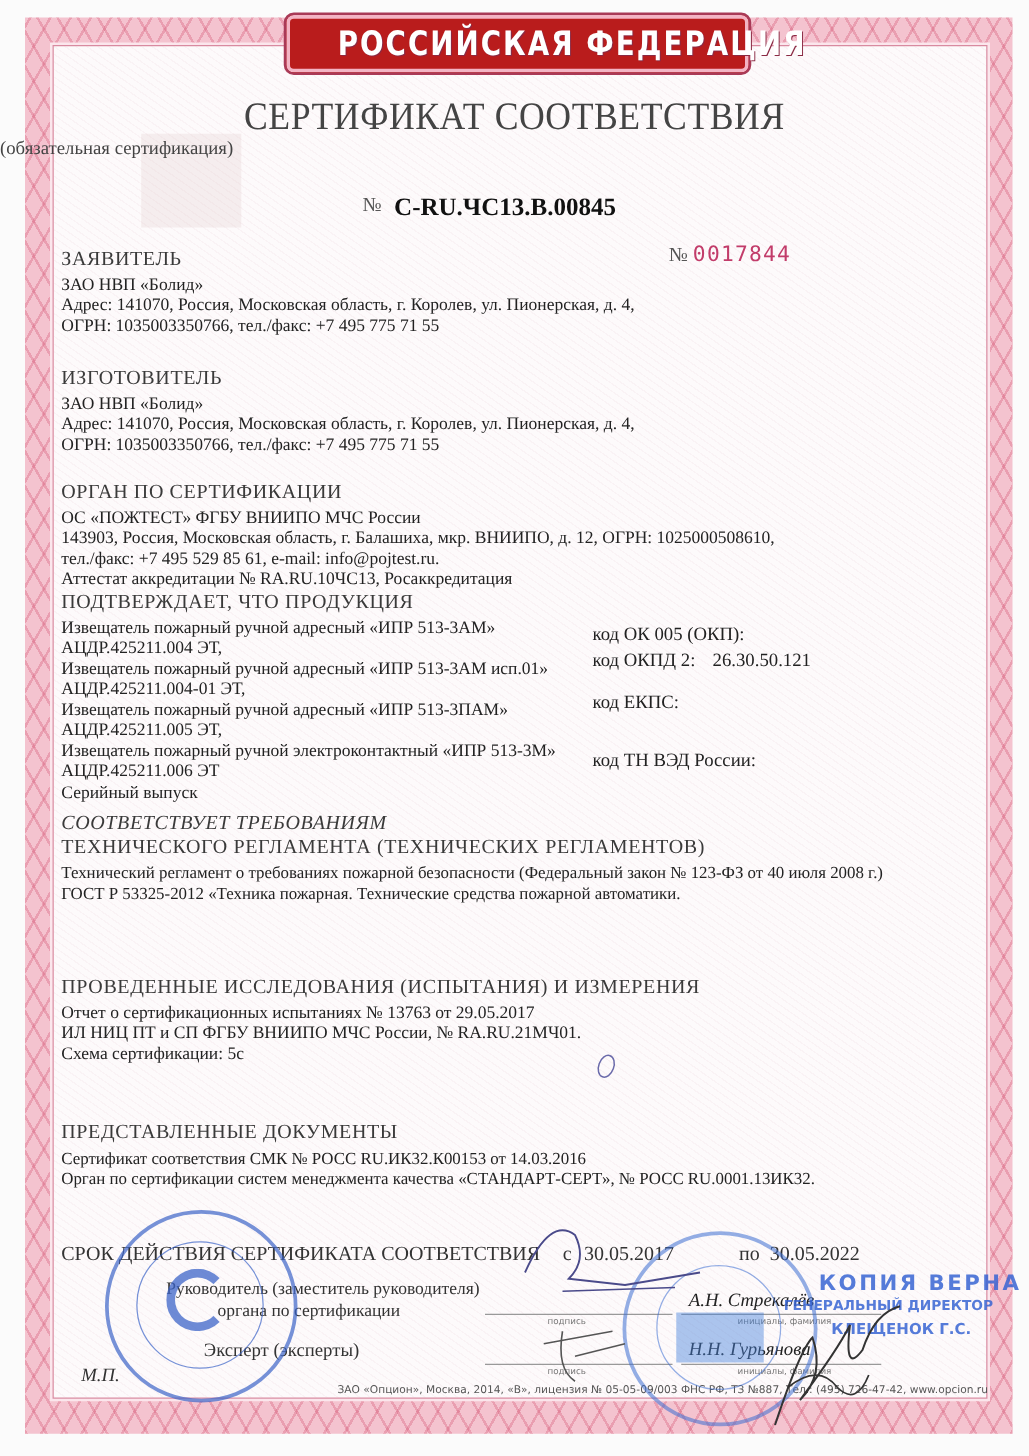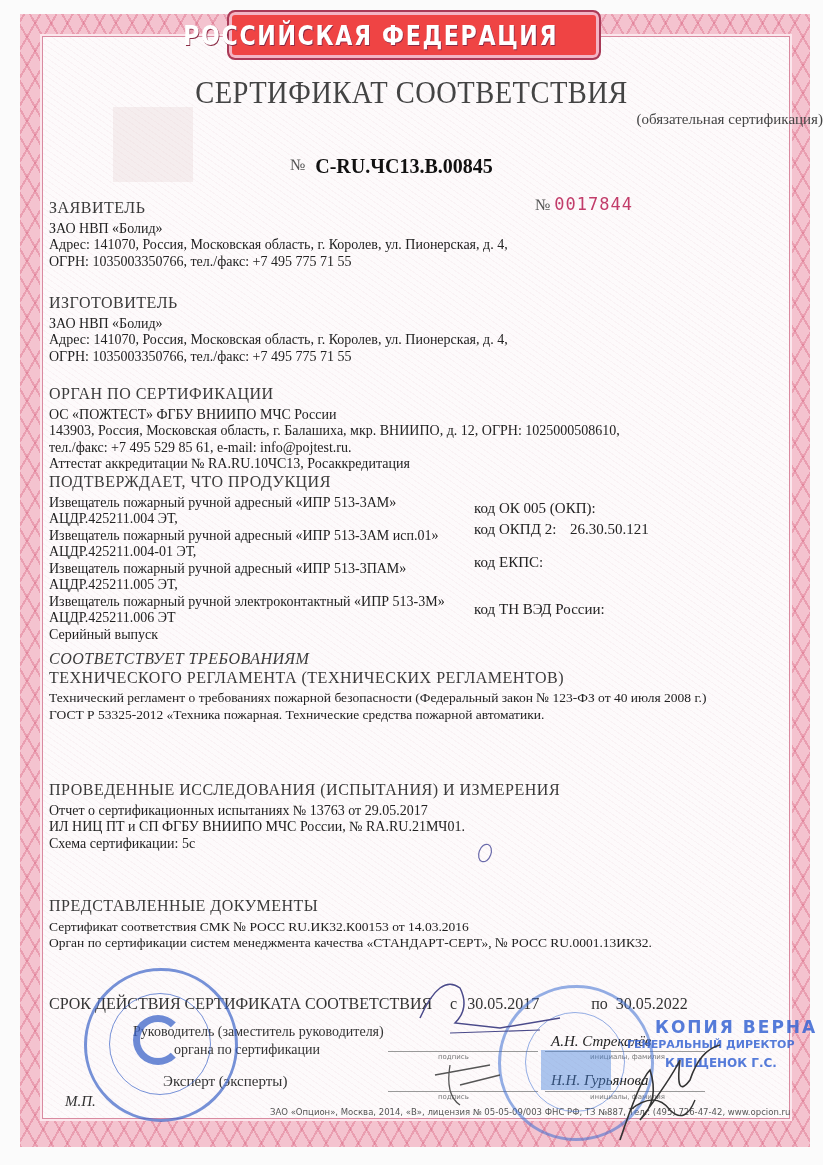--- a/index.html
+++ b/index.html
@@ -6,24 +6,24 @@
   body { width:823px; height:1165px; background:#fbfbfb; position:relative; overflow:hidden; font-family:"Liberation Serif", "DejaVu Serif", serif; color:#2a2a2a; }
   .frame { position:absolute; left:20px; top:14px; width:790px; height:1133px; box-sizing:border-box;
     background:
       repeating-linear-gradient(60deg, rgba(214,90,120,0.35) 0 2px, transparent 2px 14px),
       repeating-linear-gradient(-60deg, rgba(214,90,120,0.35) 0 2px, transparent 2px 14px),
       #f4c3cf; }
   .inner { position:absolute; left:22px; top:22px; right:20px; bottom:28px; background:#fdfafb;
     border:1px solid #d98aa0; box-shadow:0 0 0 2px #fbe6ec;
     background-image: repeating-linear-gradient(35deg, rgba(230,200,210,0.15) 0 1px, transparent 1px 5px); }
   .watermark-square { position:absolute; left:70px; top:70px; width:80px; height:75px; background:rgba(225,200,200,0.25); }
-  .banner { position:absolute; left:227px; top:10px; width:370px; height:46px; background:#ef4444; border:2px solid #a93a57; border-radius:8px; box-shadow: inset 0 0 0 3px #f3b4c4; display:flex; align-items:center; justify-content:flex-end; z-index:3; }
+  .banner { position:absolute; left:227px; top:10px; width:370px; height:46px; background:#b91c1c; border:2px solid #a93a57; border-radius:8px; box-shadow: inset 0 0 0 3px #f3b4c4; display:flex; align-items:center; justify-content:flex-start; z-index:3; }
   .banner span { color:#fff; font-family:"DejaVu Sans", sans-serif; font-weight:bold; font-size:27px; letter-spacing:2px; text-shadow:1px 1px 0 #8a2a44; transform:scaleX(0.82); white-space:nowrap; }
   .title { position:absolute; left:0; right:0; top:75px; text-align:center; font-size:31px; color:#444; letter-spacing:0.5px; transform:scaleX(0.92); }
-  .subtitle { position:absolute; left:0; right:0; top:111px; text-align:right; font-size:15px; color:#444;padding-left:48px; }
+  .subtitle { position:absolute; left:0; right:0; top:111px; text-align:left; font-size:15px; color:#444; }
   .certno { position:absolute; left:290px; top:155px; font-size:20px; font-weight:bold; color:#111; }
   .certno .no { font-weight:normal; font-size:16px; color:#555; margin-right:10px; vertical-align:3px; }
   .serial { position:absolute; left:535px; top:194px; font-size:16px; color:#555; }
   .serial .num { font-family:"DejaVu Sans Mono", monospace; color:#c23c6a; font-size:17px; letter-spacing:1px; }
   .sec { position:absolute; left:49px; font-size:14px; line-height:16.5px; color:#222; }
   .sec .h { font-size:16px; color:#3a3a3a; letter-spacing:0.5px; margin-bottom:4px; }
   .sec .h2 { font-size:16px; color:#3a3a3a; letter-spacing:0.5px;font-style:italic; }
   .sec p { margin:0; white-space:nowrap; }
   .codes { position:absolute; left:474px; font-size:15px; color:#222; }
   .codes div { position:absolute; white-space:nowrap; }

